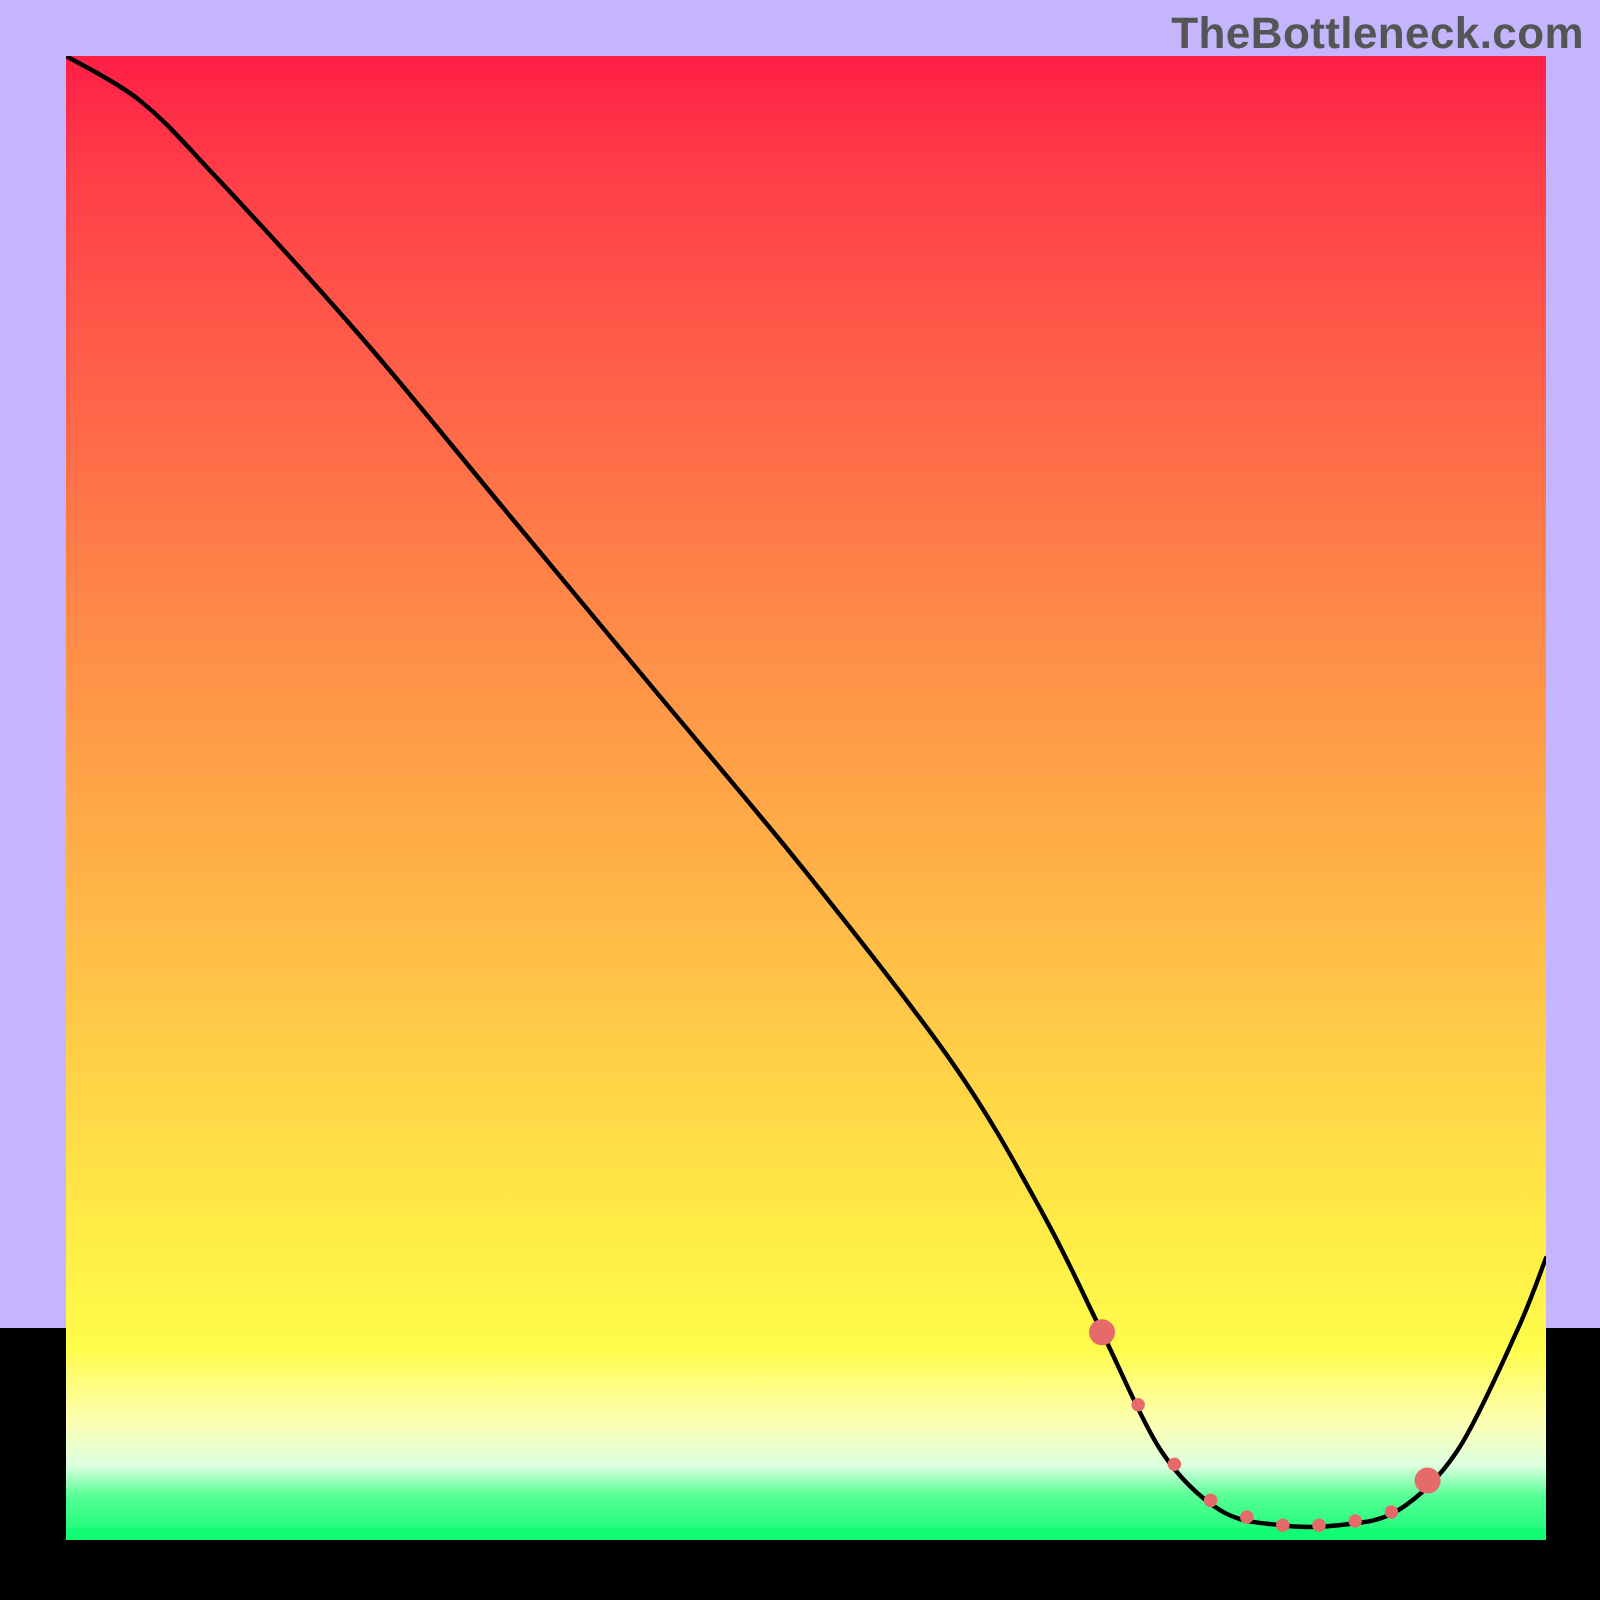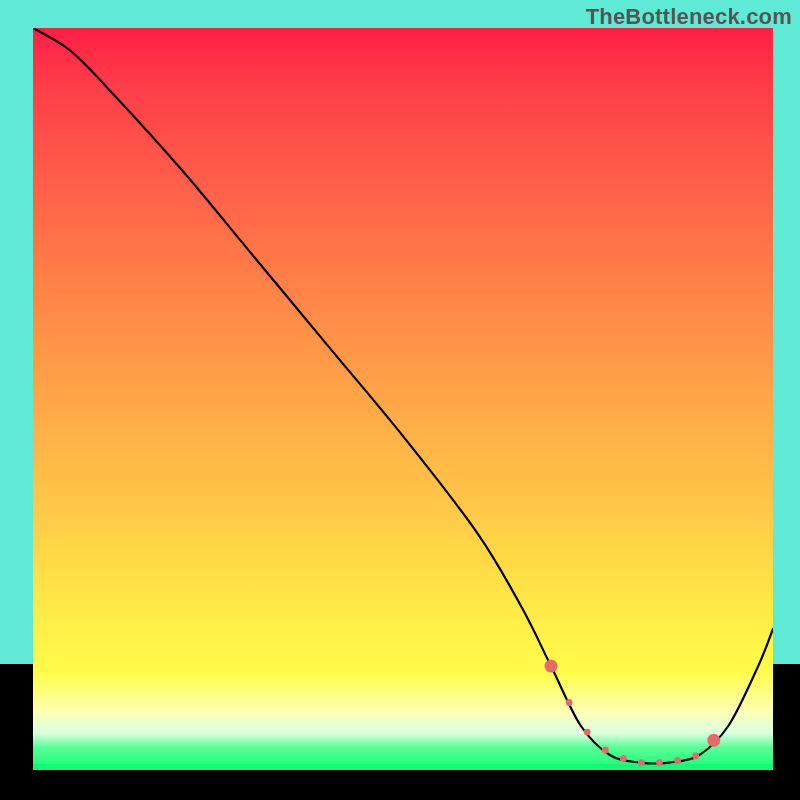--- a/index.html
+++ b/index.html
@@ -8,21 +8,21 @@
     background: #000;
     width: 800px;
     height: 800px;
     overflow: hidden;
     font-family: Arial, Helvetica, sans-serif;
   }
   .frame {
     position: relative;
     width: 800px;
     height: 664px;
-    background: #5eead4;
+    background: #c4b5fd;
   }
   .watermark {
     position: absolute;
     top: 4px;
     right: 8px;
     color: #555;
     font-size: 22px;
     font-weight: bold;
     letter-spacing: 0.2px;
     z-index: 50;

